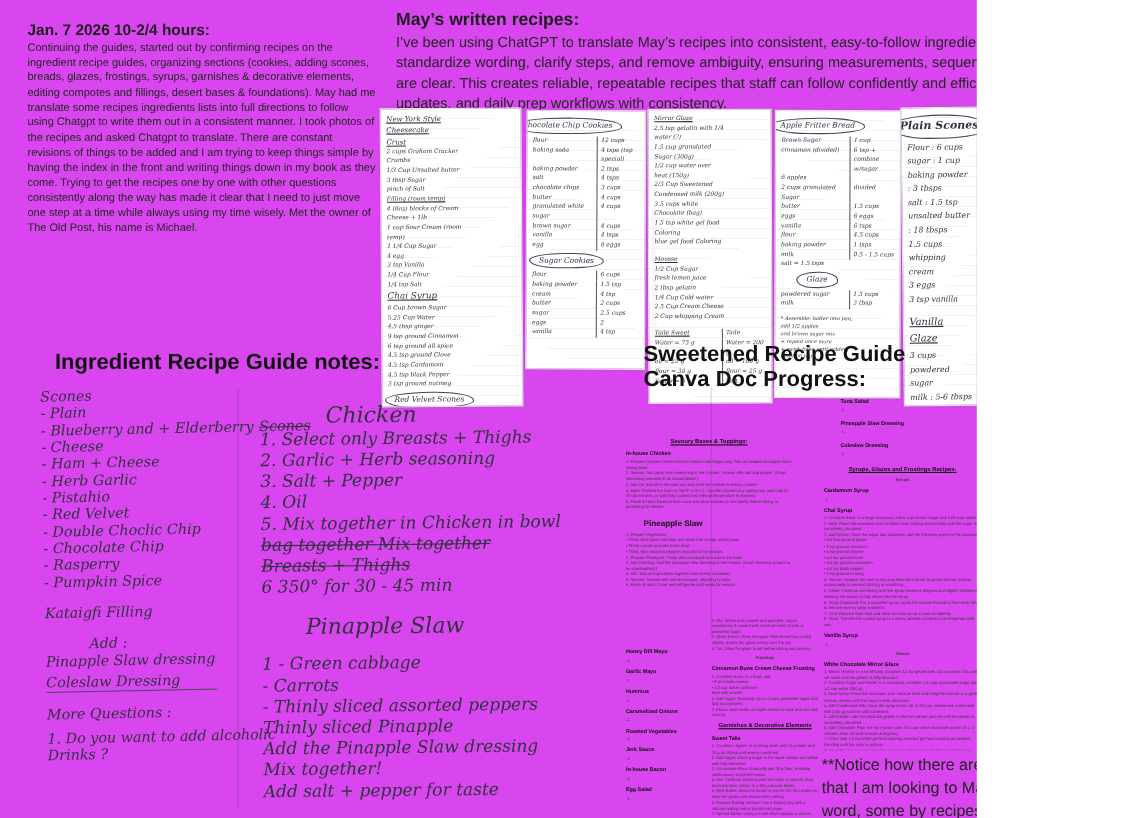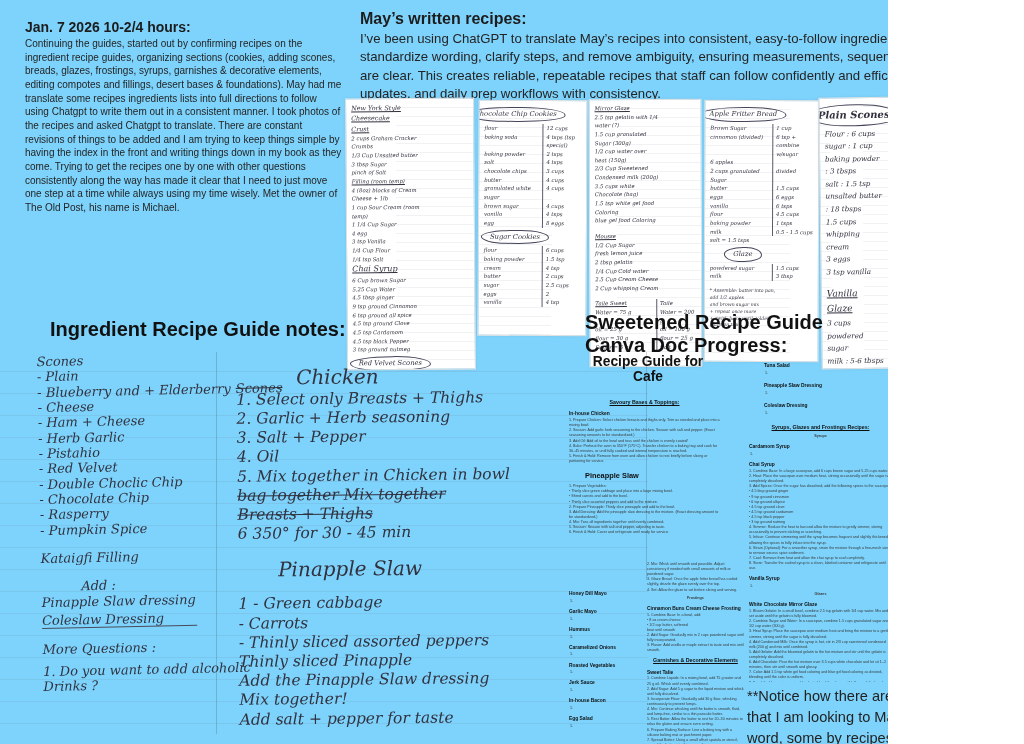--- a/index.html
+++ b/index.html
@@ -1,16 +1,16 @@
 <!DOCTYPE html>
 <html><head>
 <meta charset="utf-8">
 <style>
   html,body{margin:0;padding:0;background:#fff;}
-  .page{position:relative;width:888px;height:744px;background:#7dd3fc;overflow:hidden;
+  .page{position:relative;width:888px;height:744px;background:#d946ef;overflow:hidden;
         font-family:"Liberation Sans",sans-serif;color:#1c1c1c;}
 
   
   .journal{position:absolute;left:25px;top:18px;width:318px;}
   .journal .hd{font-weight:bold;font-size:14px;line-height:1.35;}
   .journal .bd{font-size:10px;line-height:1.37;color:#242424;}
   .mays{position:absolute;left:360px;top:10px;width:658px;}
   .mays .hd{font-weight:bold;font-size:16px;margin-bottom:2px;}
   .mays .bd{font-size:13.2px;line-height:1.4;color:#242424;}
   .sec-hd{position:absolute;font-weight:bold;font-size:20px;color:#111;}
@@ -632,21 +632,20 @@
       <div class="nl"><span>- Carrots</span><span class="r2"></span></div>
       <div class="nl"><span>- Thinly sliced assorted peppers</span><span class="r2"></span></div>
       <div class="nl"><span>Thinly sliced Pinapple</span><span class="r2"></span></div>
       <div class="nl"><span>Add the Pinapple Slaw dressing</span><span class="r2"></span></div>
       <div class="nl"><span>Mix together!</span><span class="r2"></span></div>
       <div class="nl"><span>Add salt + pepper for taste</span><span class="r2"></span></div>
       <div class="nl sp"><span>Honey Dill Mayo</span><span class="r2"></span></div>
   </div>
 
   <div class="sec-hd canva-hd">Sweetened Recipe Guide Canva Doc Progress:</div>
-  <div class="doc-title">Recipe Guide for Cafe</div>
 
   <div class="dblk blk-savoury">
     <div class="dl sec">Savoury Bases &amp; Toppings:</div>
       <div class="dl h">In-house Chicken</div>
       <div class="dl">1. Prepare Chicken: Select chicken breasts and thighs only. Trim as needed and place into a mixing bowl.</div>
       <div class="dl">2. Season: Add garlic herb seasoning to the chicken. Season with salt and pepper. (Exact seasoning amounts to be standardized.)</div>
       <div class="dl">3. Add Oil: Add oil to the bowl and toss until the chicken is evenly coated!</div>
       <div class="dl">4. Bake: Preheat the oven to 350°F (175°C). Transfer chicken to a baking tray and cook for 30–45 minutes, or until fully cooked and internal temperature is reached.</div>
       <div class="dl">5. Finish &amp; Hold: Remove from oven and allow chicken to rest briefly before slicing or portioning for service.</div>
       <div class="dl h2">Pineapple Slaw</div>

